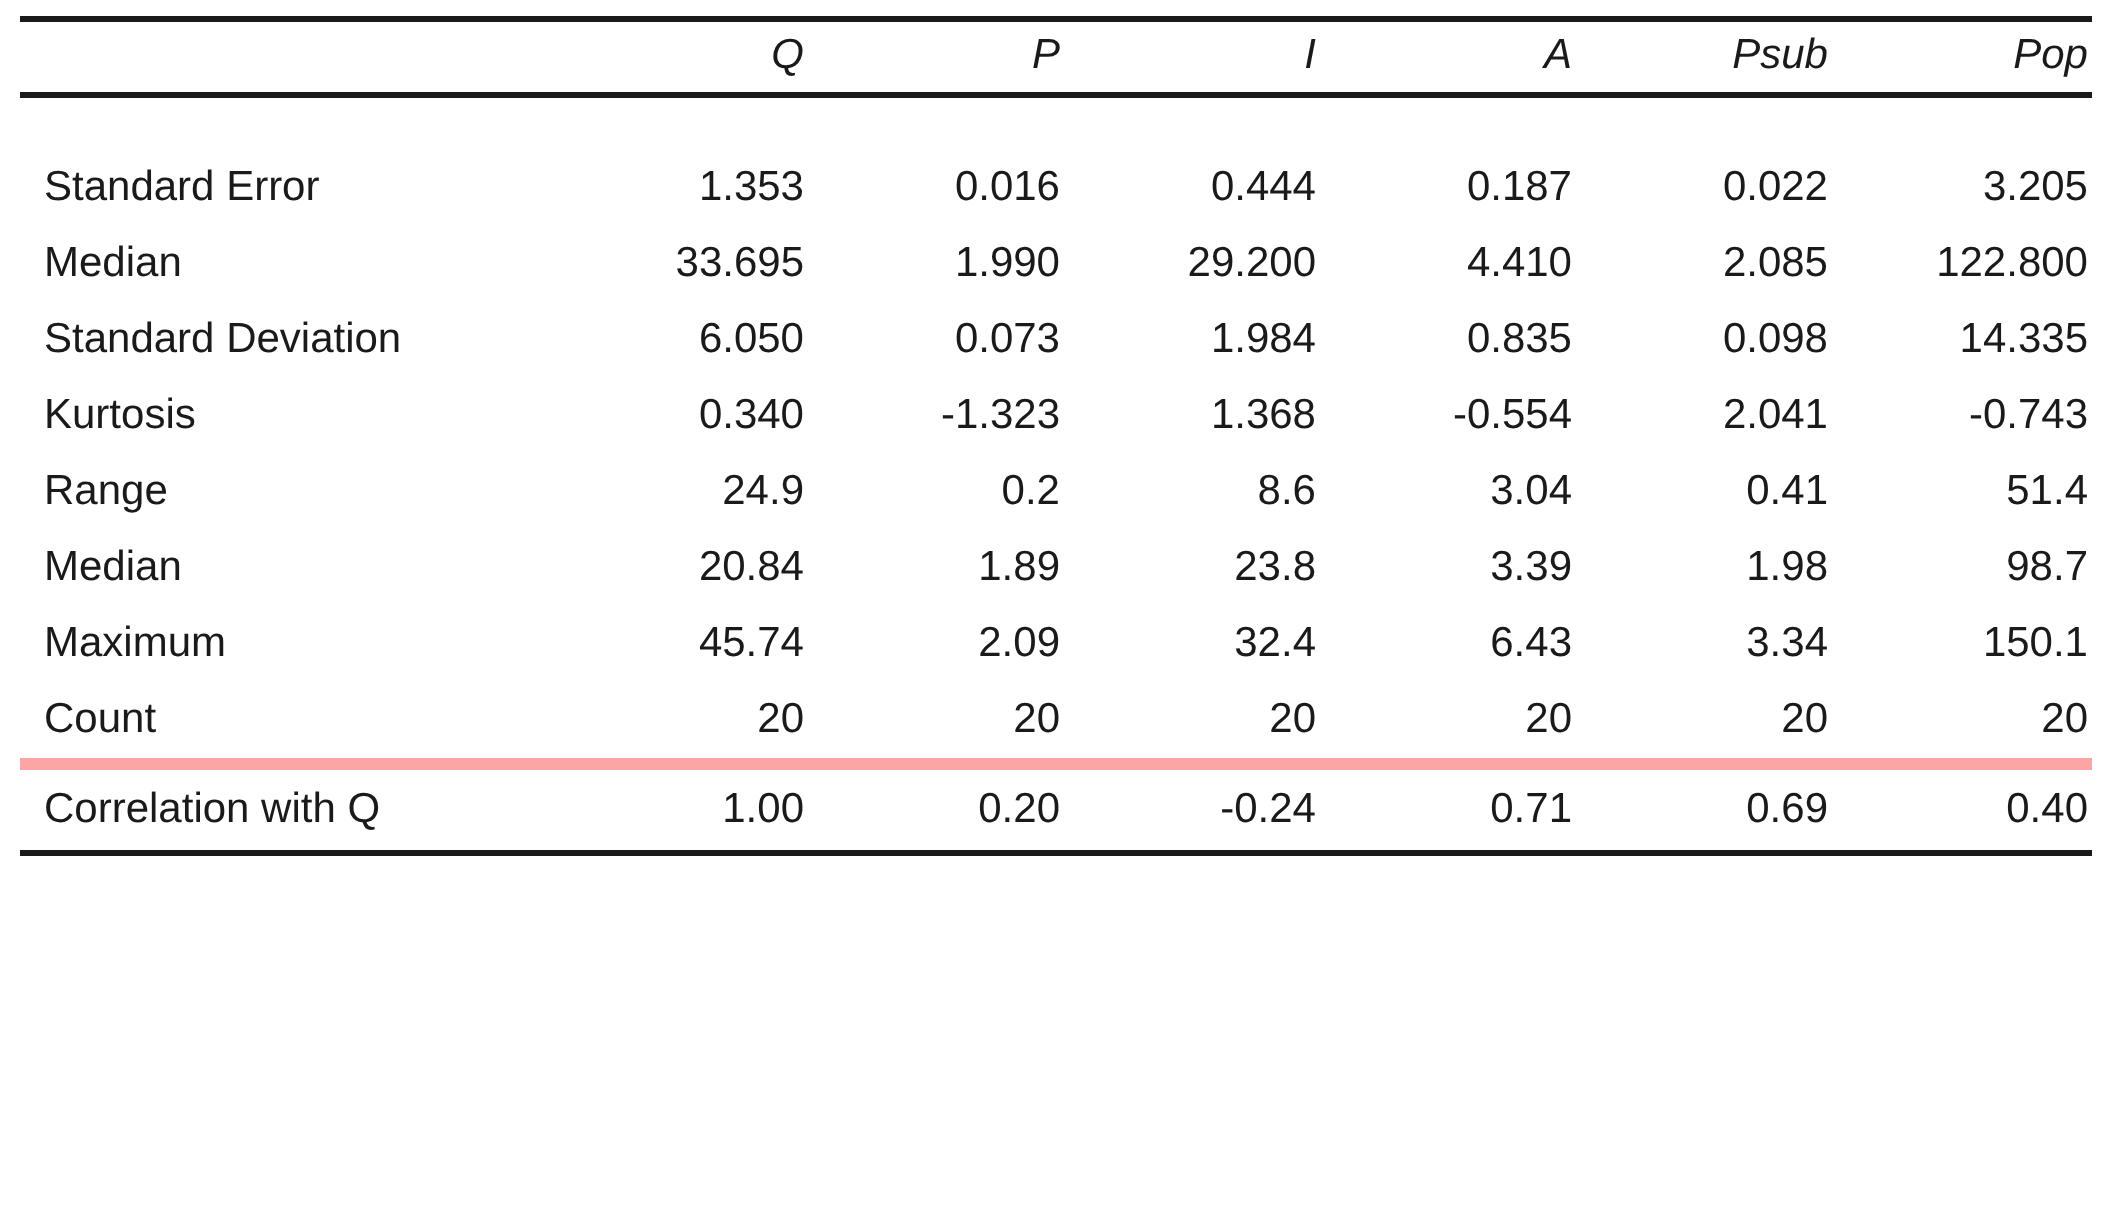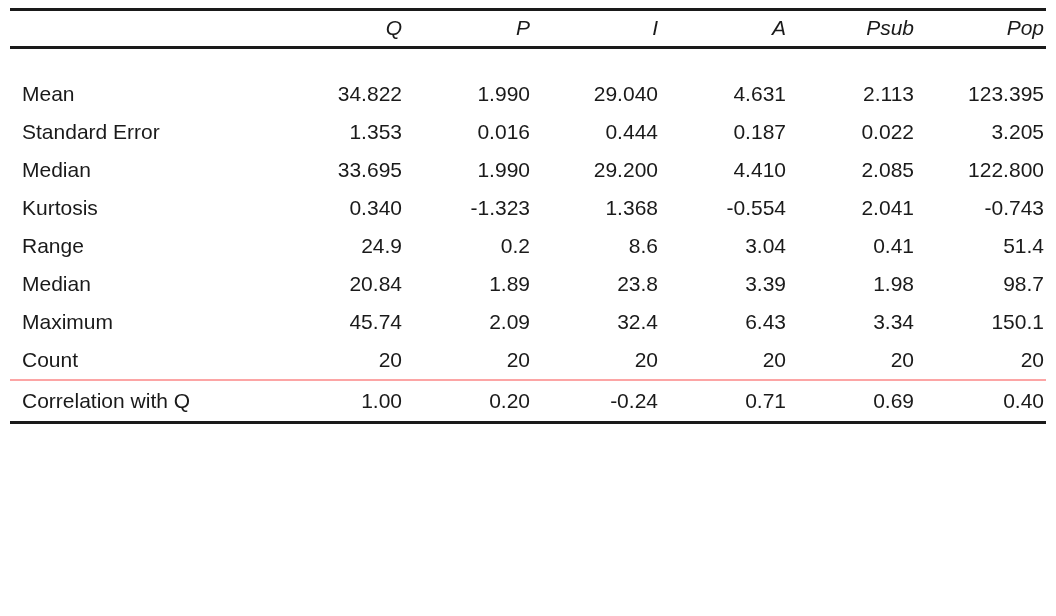--- a/index.html
+++ b/index.html
@@ -35,21 +35,21 @@
     font-size: 21px;
   }
 
   table.stats col.label-col   { width: 266px; }
   table.stats col.data-col    { width: 128px; }
   table.stats col.data-col-last { width: 130px; }
 
   
   .rule-top    { border-top: 3px solid #1a1a1a; }
   .rule-under-head { border-bottom: 3px solid #1a1a1a; }
-  .rule-above-corr { border-top: 2px solid #fca5a5; }
+  .rule-above-corr { border-top: 6px solid #fca5a5; }
   .rule-bottom { border-bottom: 3px solid #1a1a1a; }
 
   thead th {
     font-weight: normal;
     font-style: italic;
     font-size: 21px;
     text-align: right;
     padding: 5px 2px 7px 2px;
     white-space: nowrap;
     line-height: 1.1;
@@ -116,29 +116,20 @@
       <tr class="spacer">
         <td></td>
         <td></td>
         <td></td>
         <td></td>
         <td></td>
         <td></td>
         <td></td>
       </tr>
 
-      <tr class="first-data">
-        <td class="label">Mean</td>
-        <td class="num">34.822</td>
-        <td class="num">1.990</td>
-        <td class="num">29.040</td>
-        <td class="num">4.631</td>
-        <td class="num">2.113</td>
-        <td class="num">123.395</td>
-      </tr>
 
       <tr>
         <td class="label">Standard Error</td>
         <td class="num">1.353</td>
         <td class="num">0.016</td>
         <td class="num">0.444</td>
         <td class="num">0.187</td>
         <td class="num">0.022</td>
         <td class="num">3.205</td>
       </tr>
@@ -146,20 +137,29 @@
       <tr>
         <td class="label">Median</td>
         <td class="num">33.695</td>
         <td class="num">1.990</td>
         <td class="num">29.200</td>
         <td class="num">4.410</td>
         <td class="num">2.085</td>
         <td class="num">122.800</td>
       </tr>
 
+      <tr>
+        <td class="label">Standard Deviation</td>
+        <td class="num">6.050</td>
+        <td class="num">0.073</td>
+        <td class="num">1.984</td>
+        <td class="num">0.835</td>
+        <td class="num">0.098</td>
+        <td class="num">14.335</td>
+      </tr>
 
 
       <tr>
         <td class="label">Kurtosis</td>
         <td class="num">0.340</td>
         <td class="num">-1.323</td>
         <td class="num">1.368</td>
         <td class="num">-0.554</td>
         <td class="num">2.041</td>
         <td class="num">-0.743</td>

